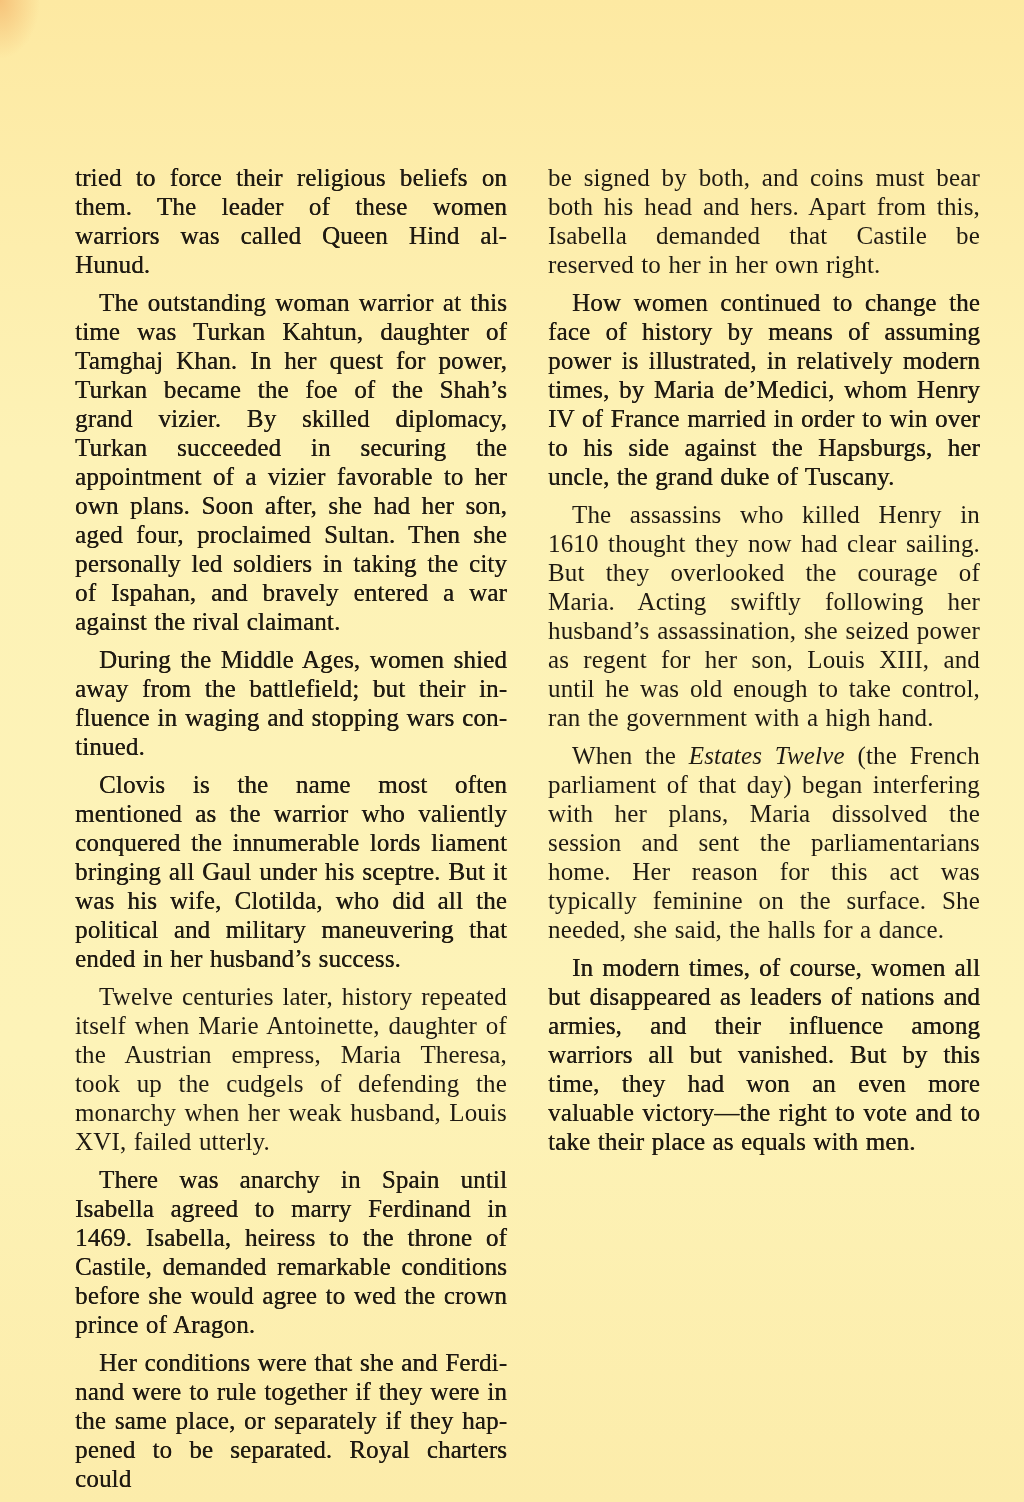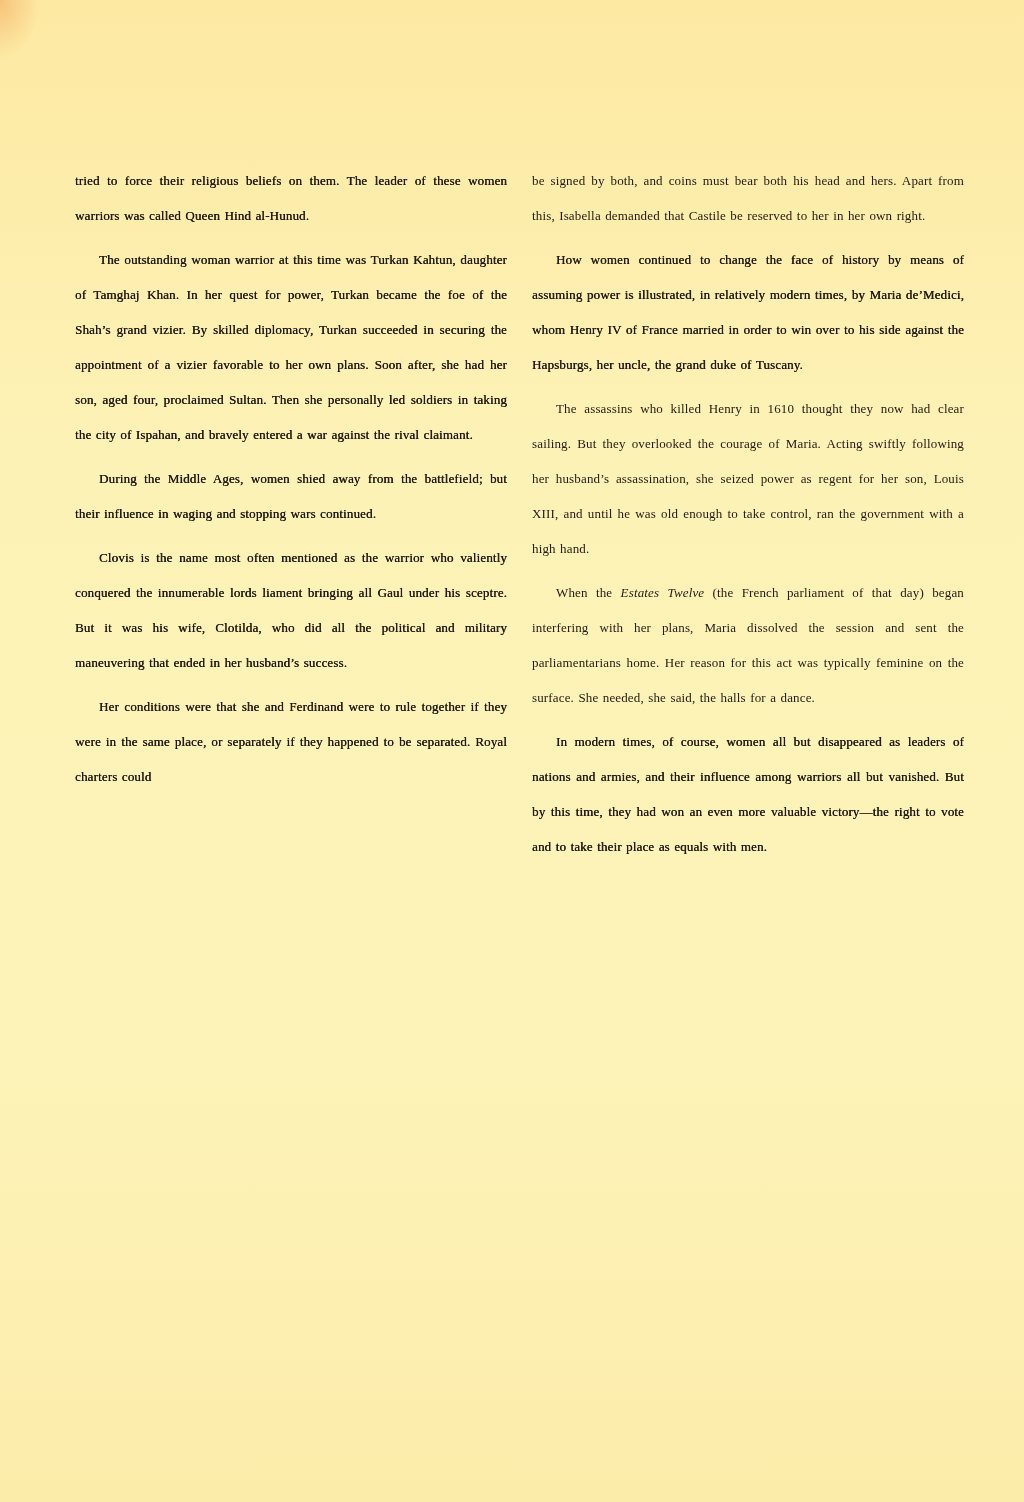--- a/index.html
+++ b/index.html
@@ -23,45 +23,47 @@
       left: 0; top: 0;
       width: 1024px;
       height: 1502px;
     }
     .column {
       position: absolute;
       top: 163px;
       width: 432px;
     }
     .col-left { left: 75px; }
-    .col-right { left: 532px; }
+    .col-right { left: 548px; }
     .para {
       margin: 0 0 9px 0;
-      font-size: 13px;
-      line-height: 35px;
+      font-size: 25px;
+      line-height: 29px;
       text-align: justify;
       text-indent: 24px;
       letter-spacing: 0.15px;
       word-spacing: 1px;
       hyphens: manual;
     }
     .para.continued { text-indent: 0; }
     .para .ital { font-style: italic; }
     .para.medium { text-shadow: 0.3px 0 0 #1f1a12; }
   </style>
 </head>
 <body>
 
 <div class="page">
 
   <div class="column col-left">
     <p class="para continued medium">tried to force their religious beliefs on them. The leader of these women warriors was called Queen Hind al-Hunud.</p>
     <p class="para medium">The outstanding woman warrior at this time was Turkan Kahtun, daughter of Tam­ghaj Khan. In her quest for power, Turkan became the foe of the Shah’s grand vizier. By skilled diplomacy, Turkan succeeded in securing the appointment of a vizier favor­able to her own plans. Soon after, she had her son, aged four, proclaimed Sultan. Then she personally led soldiers in taking the city of Ispahan, and bravely entered a war against the rival claimant.</p>
     <p class="para medium">During the Middle Ages, women shied away from the battlefield; but their in­fluence in waging and stopping wars con­tinued.</p>
     <p class="para medium">Clovis is the name most often mentioned as the warrior who valiently conquered the in­numerable lords liament bringing all Gaul under his sceptre. But it was his wife, Clotilda, who did all the political and mil­itary maneuvering that ended in her hus­band’s success.</p>
+    <p class="para">Twelve centuries later, history repeated itself when Marie Antoinette, daughter of the Austrian empress, Maria Theresa, took up the cudgels of defending the monarchy when her weak husband, Louis XVI, failed utterly.</p>
+    <p class="para medium">There was anarchy in Spain until Isabella agreed to marry Ferdinand in 1469. Isabella, heiress to the throne of Castile, demanded remarkable conditions before she would agree to wed the crown prince of Aragon.</p>
     <p class="para medium">Her conditions were that she and Ferdi­nand were to rule together if they were in the same place, or separately if they hap­pened to be separated. Royal charters could</p>
   </div>
 
   <div class="column col-right">
     <p class="para continued">be signed by both, and coins must bear both his head and hers. Apart from this, Isabella demanded that Castile be reserved to her in her own right.</p>
     <p class="para medium">How women continued to change the face of history by means of assuming power is illustrated, in relatively modern times, by Maria de’Medici, whom Henry IV of France married in order to win over to his side against the Hapsburgs, her uncle, the grand duke of Tuscany.</p>
     <p class="para">The assassins who killed Henry in 1610 thought they now had clear sailing. But they overlooked the courage of Maria. Acting swiftly following her husband’s assassination, she seized power as regent for her son, Louis XIII, and until he was old enough to take control, ran the government with a high hand.</p>
     <p class="para"><span>When the </span><span class="ital">Estates Twelve</span><span> (the French par­liament of that day) began interfering with her plans, Maria dissolved the session and sent the parliamentarians home. Her reason for this act was typically feminine on the surface. She needed, she said, the halls for a dance.</span></p>
     <p class="para medium">In modern times, of course, women all but disappeared as leaders of nations and armies, and their influence among warriors all but vanished. But by this time, they had won an even more valuable victory—the right to vote and to take their place as equals with men.</p>
   </div>

